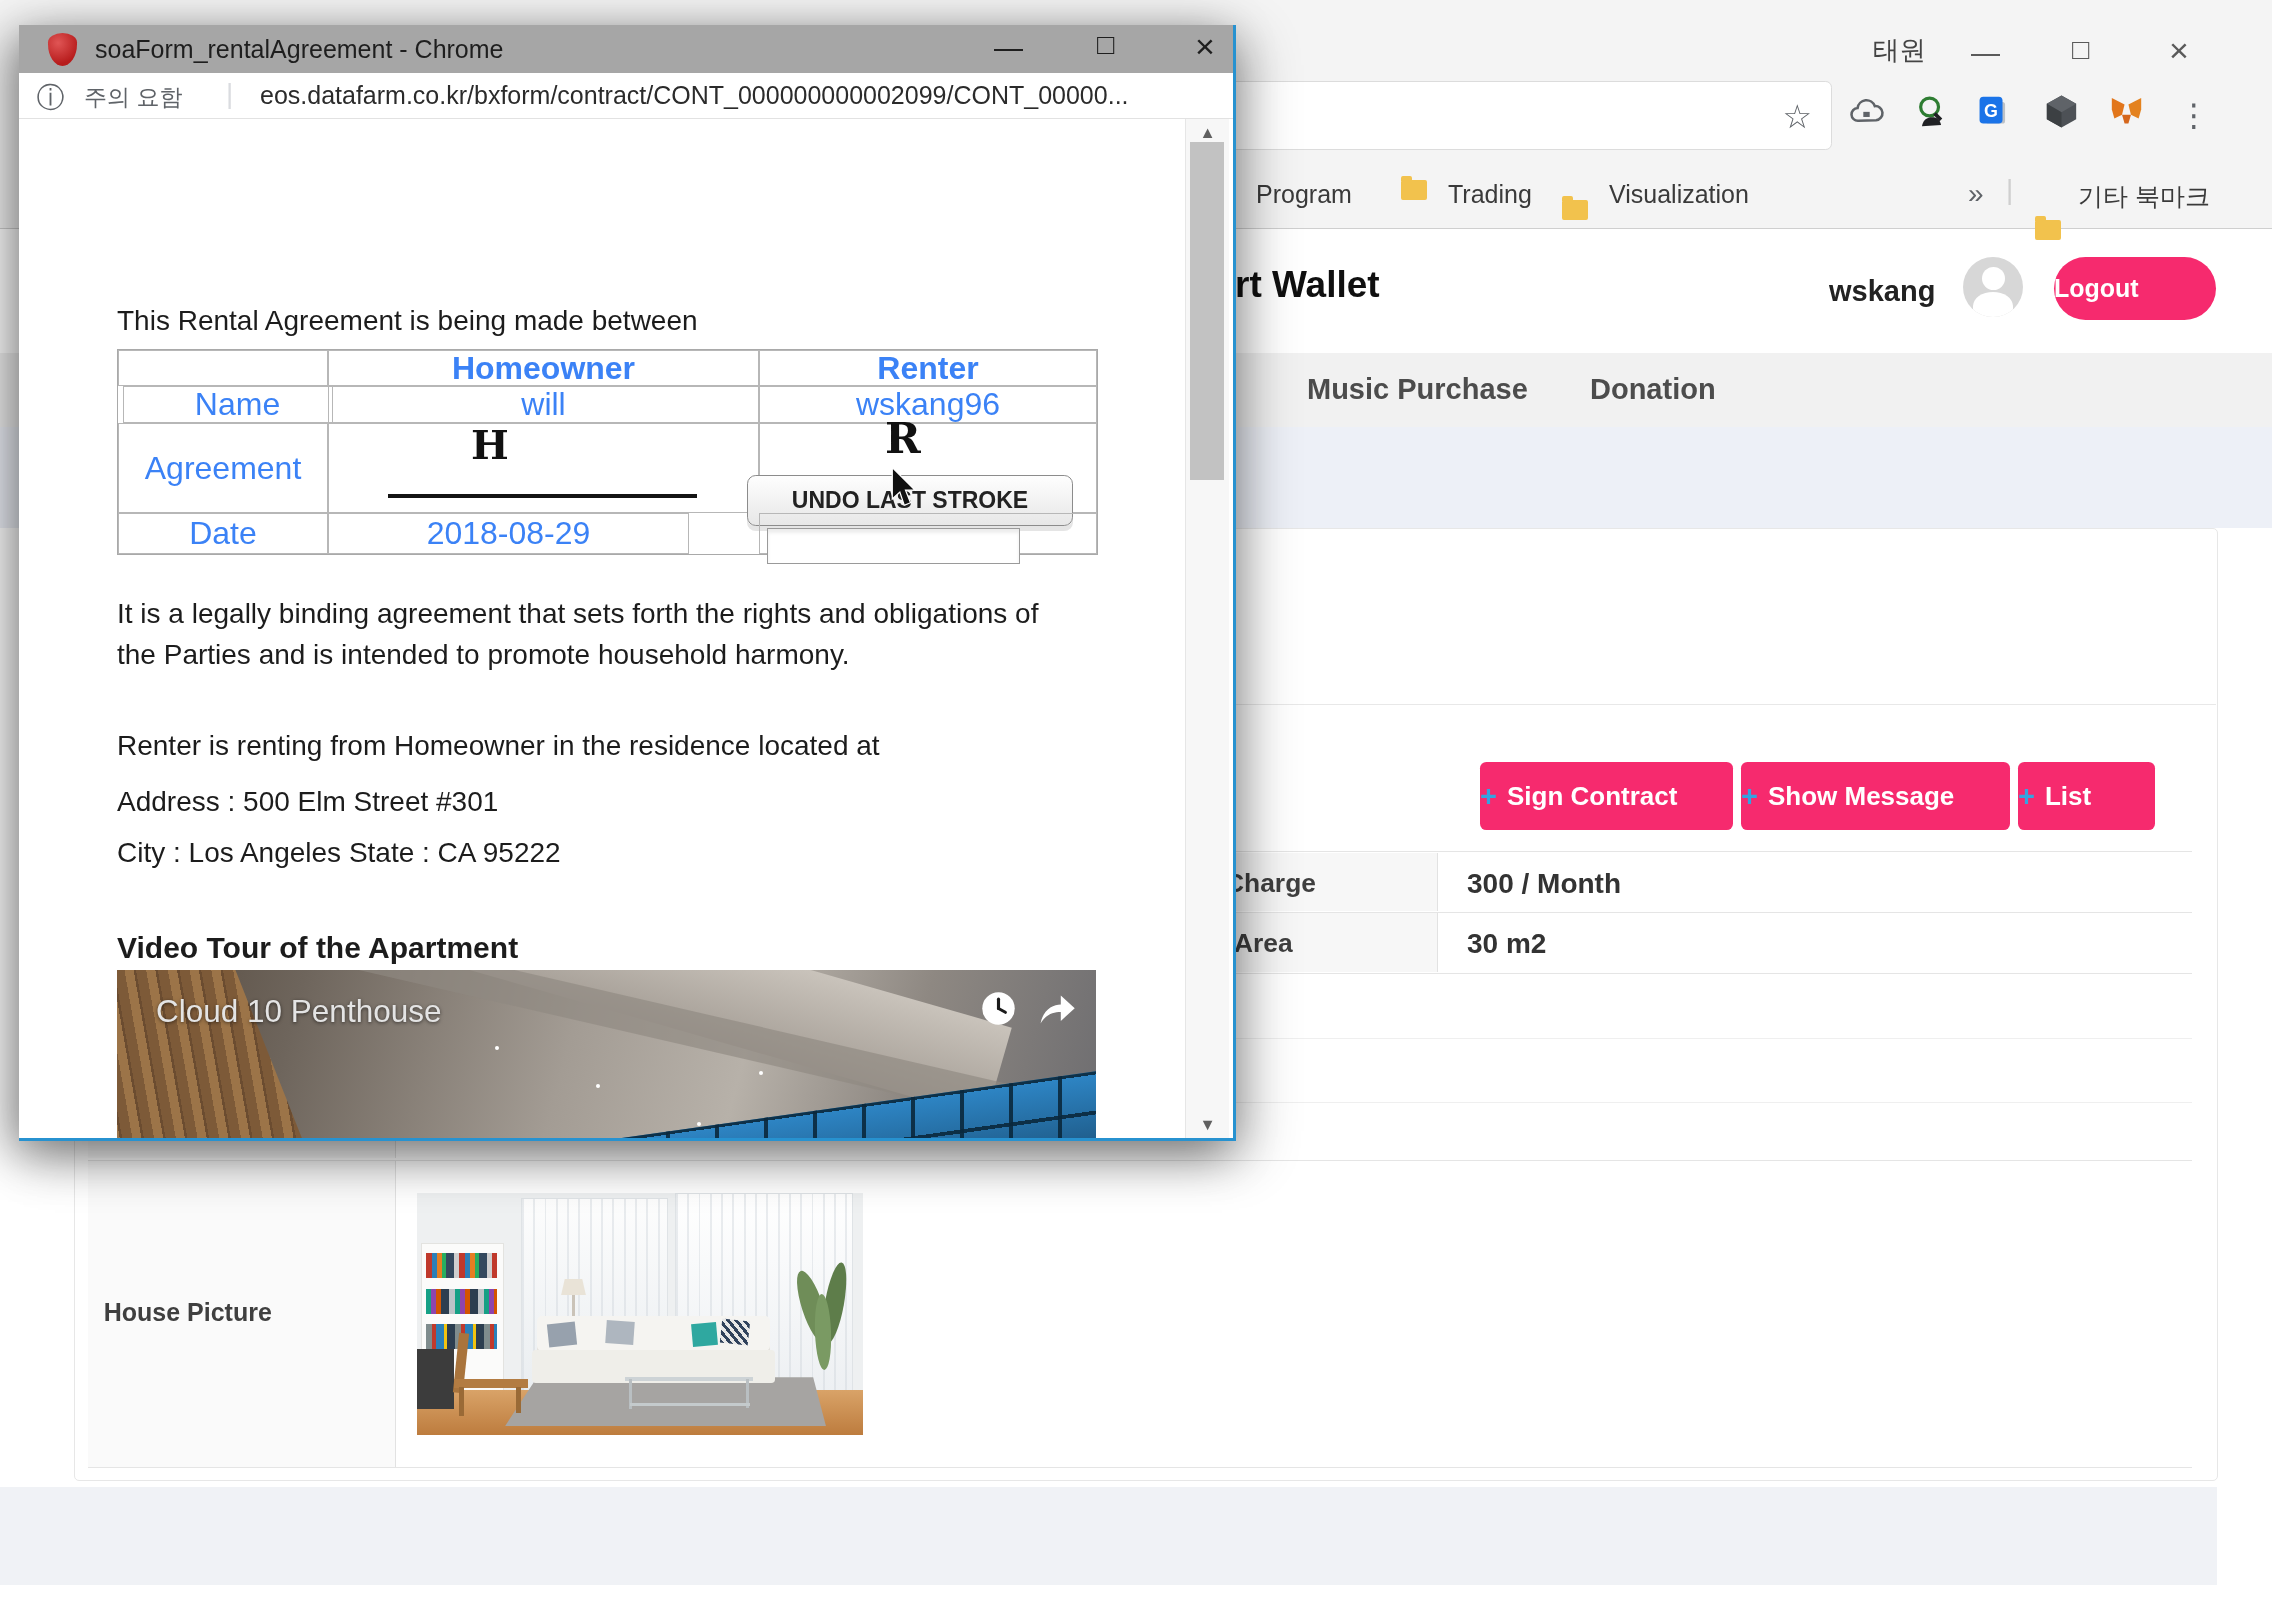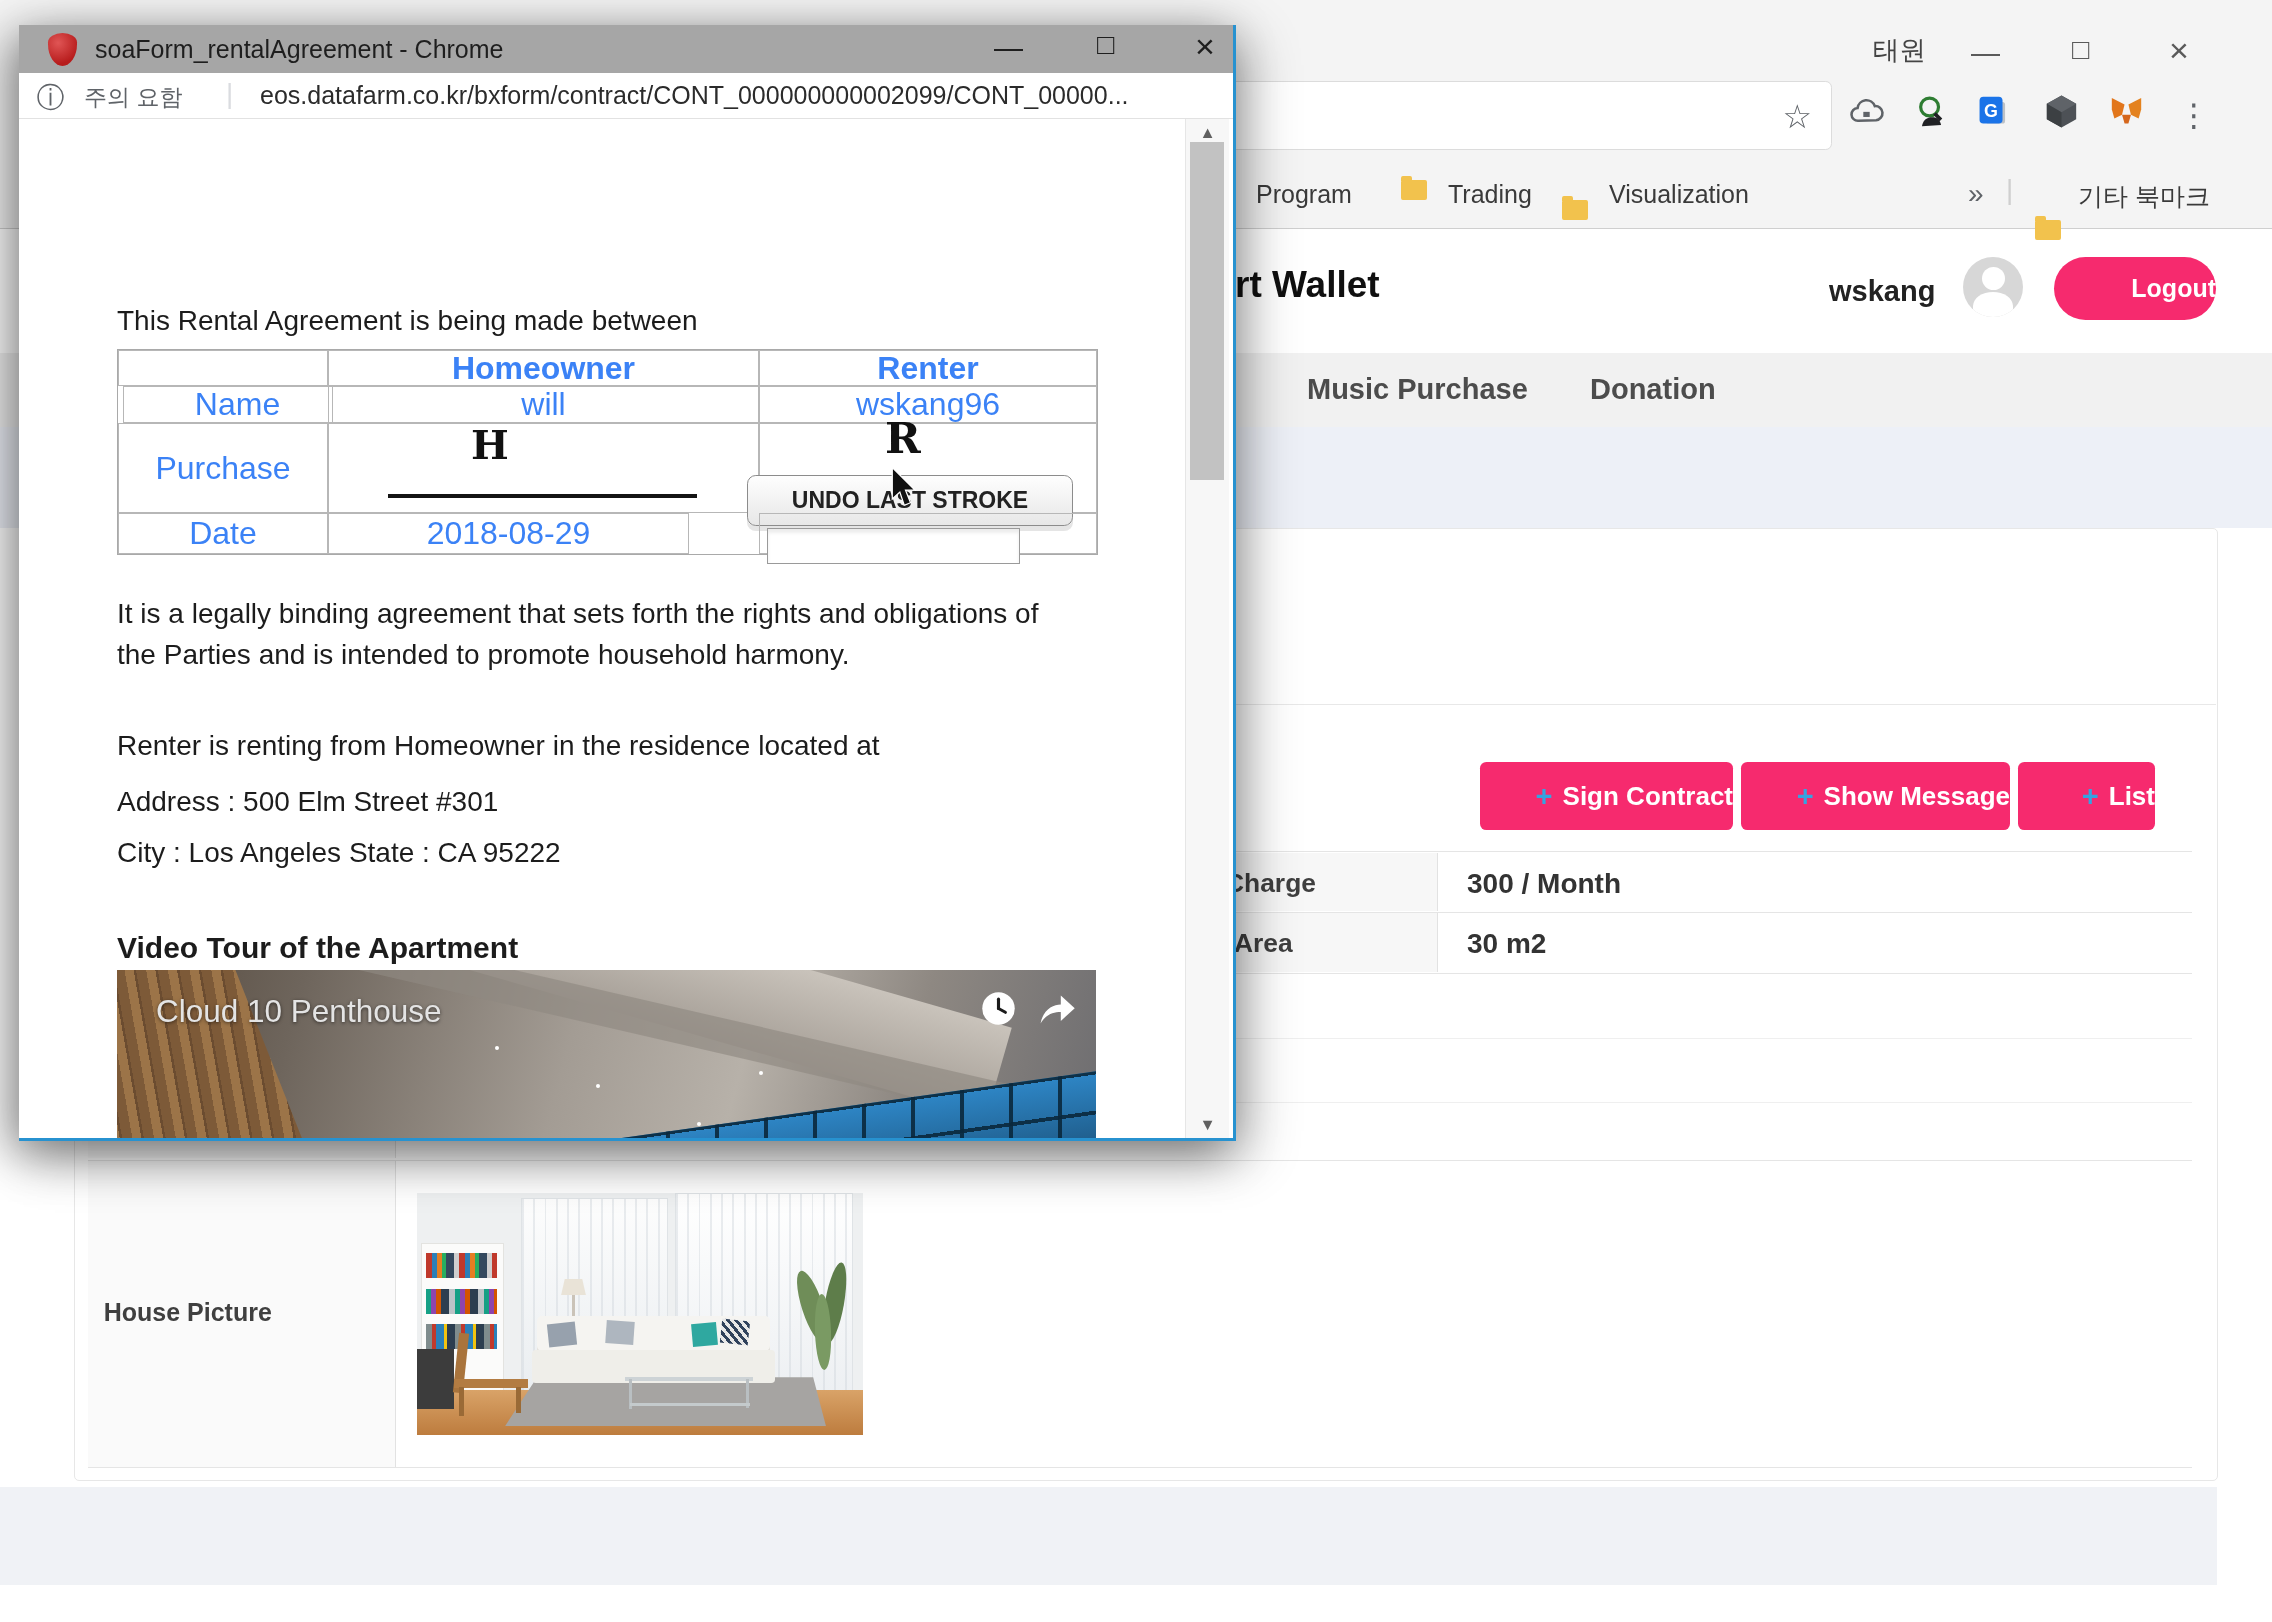--- a/index.html
+++ b/index.html
@@ -14,21 +14,21 @@
   .folder{width:26.4px;height:20px;background:#f2c24d;border-radius:1.9px;position:relative;}
   .folder:before{content:"";position:absolute;left:0;top:-4.4px;width:11.3px;height:5px;background:#f2c24d;border-radius:1.9px 1.9px 0 0;}
   .bm-label{font-size:25px;color:#3a3a3a;}
   
   .page-title{font-size:37px;font-weight:bold;color:#101010;}
   .navbar{background:#f1f1f1;}
   .nav-item{font-size:29px;font-weight:bold;color:#4c4c4c;}
   .band{background:#edf0f7;}
   .card{background:#fff;border:1.3px solid #e7e7e7;border-radius:5px;}
   .pinkbtn{background:#f62a6e;border-radius:6.3px;color:#fff;font-weight:bold;font-size:26px;
-           display:flex;align-items:center;justify-content:flex-end;gap:10px;}
+           display:flex;align-items:center;justify-content:flex-start;gap:10px;}
   .pinkbtn .plus{color:#35a3e0;font-weight:bold;font-size:29px;}
   .rowline{background:#e5e5e5;height:1.3px;}
   .lblcell{background:#f7f7f7;border-right:1.3px solid #e2e2e2;}
   .lbltext{font-size:26.4px;font-weight:bold;color:#3f3f3f;}
   .valtext{font-size:28px;font-weight:bold;color:#333;}
   .linktext{font-size:25px;font-weight:bold;color:#2f7cc4;}
   .footerband{background:#f0f2f6;}
   
   .popup{left:19px;top:25px;width:1214px;height:1113px;background:#fff;
          border-right:3.8px solid #2792d0;border-bottom:3.8px solid #2792d0;
@@ -243,21 +243,21 @@
       <div class="abs agree-tbl" style="left:98px;top:230px;width:979px;height:204px;">
 
         <div class="abs cell hd" style="left:0;top:0;width:210px;height:36px;"></div>
         <div class="abs cell hd" style="left:210px;top:0;width:431px;height:36px;">Homeowner</div>
         <div class="abs cell hd" style="left:641px;top:0;width:338px;height:36px;">Renter</div>
 
         <div class="abs cell" style="left:5px;top:36px;width:210px;height:37px;padding-left:19px;">Name</div>
         <div class="abs cell" style="left:210px;top:36px;width:431px;height:37px;">will</div>
         <div class="abs cell" style="left:641px;top:36px;width:338px;height:37px;">wskang96</div>
 
-        <div class="abs cell" style="left:0;top:73px;width:210px;height:90px;">Purchase</div>
+        <div class="abs cell" style="left:0;top:73px;width:210px;height:90px;">Agreement</div>
         <div class="abs cell" style="left:210px;top:73px;width:431px;height:90px;"></div>
         <div class="abs cell" style="left:641px;top:73px;width:338px;height:90px;"></div>
         <span class="abs sigletter" style="left:353px;top:71px;font-size:40px;">H</span>
         <div class="abs" style="left:270px;top:144px;width:309px;height:4.4px;background:#141414;"></div>
         <span class="abs sigletter" style="left:767px;top:63px;font-size:43px;">R</span>
         <div class="abs undo-btn" style="left:629px;top:125px;width:324px;height:49px;">
           <span>UNDO LAST STROKE</span>
         </div>
 
         <div class="abs cell" style="left:0;top:163px;width:210px;height:41px;">Date</div>

